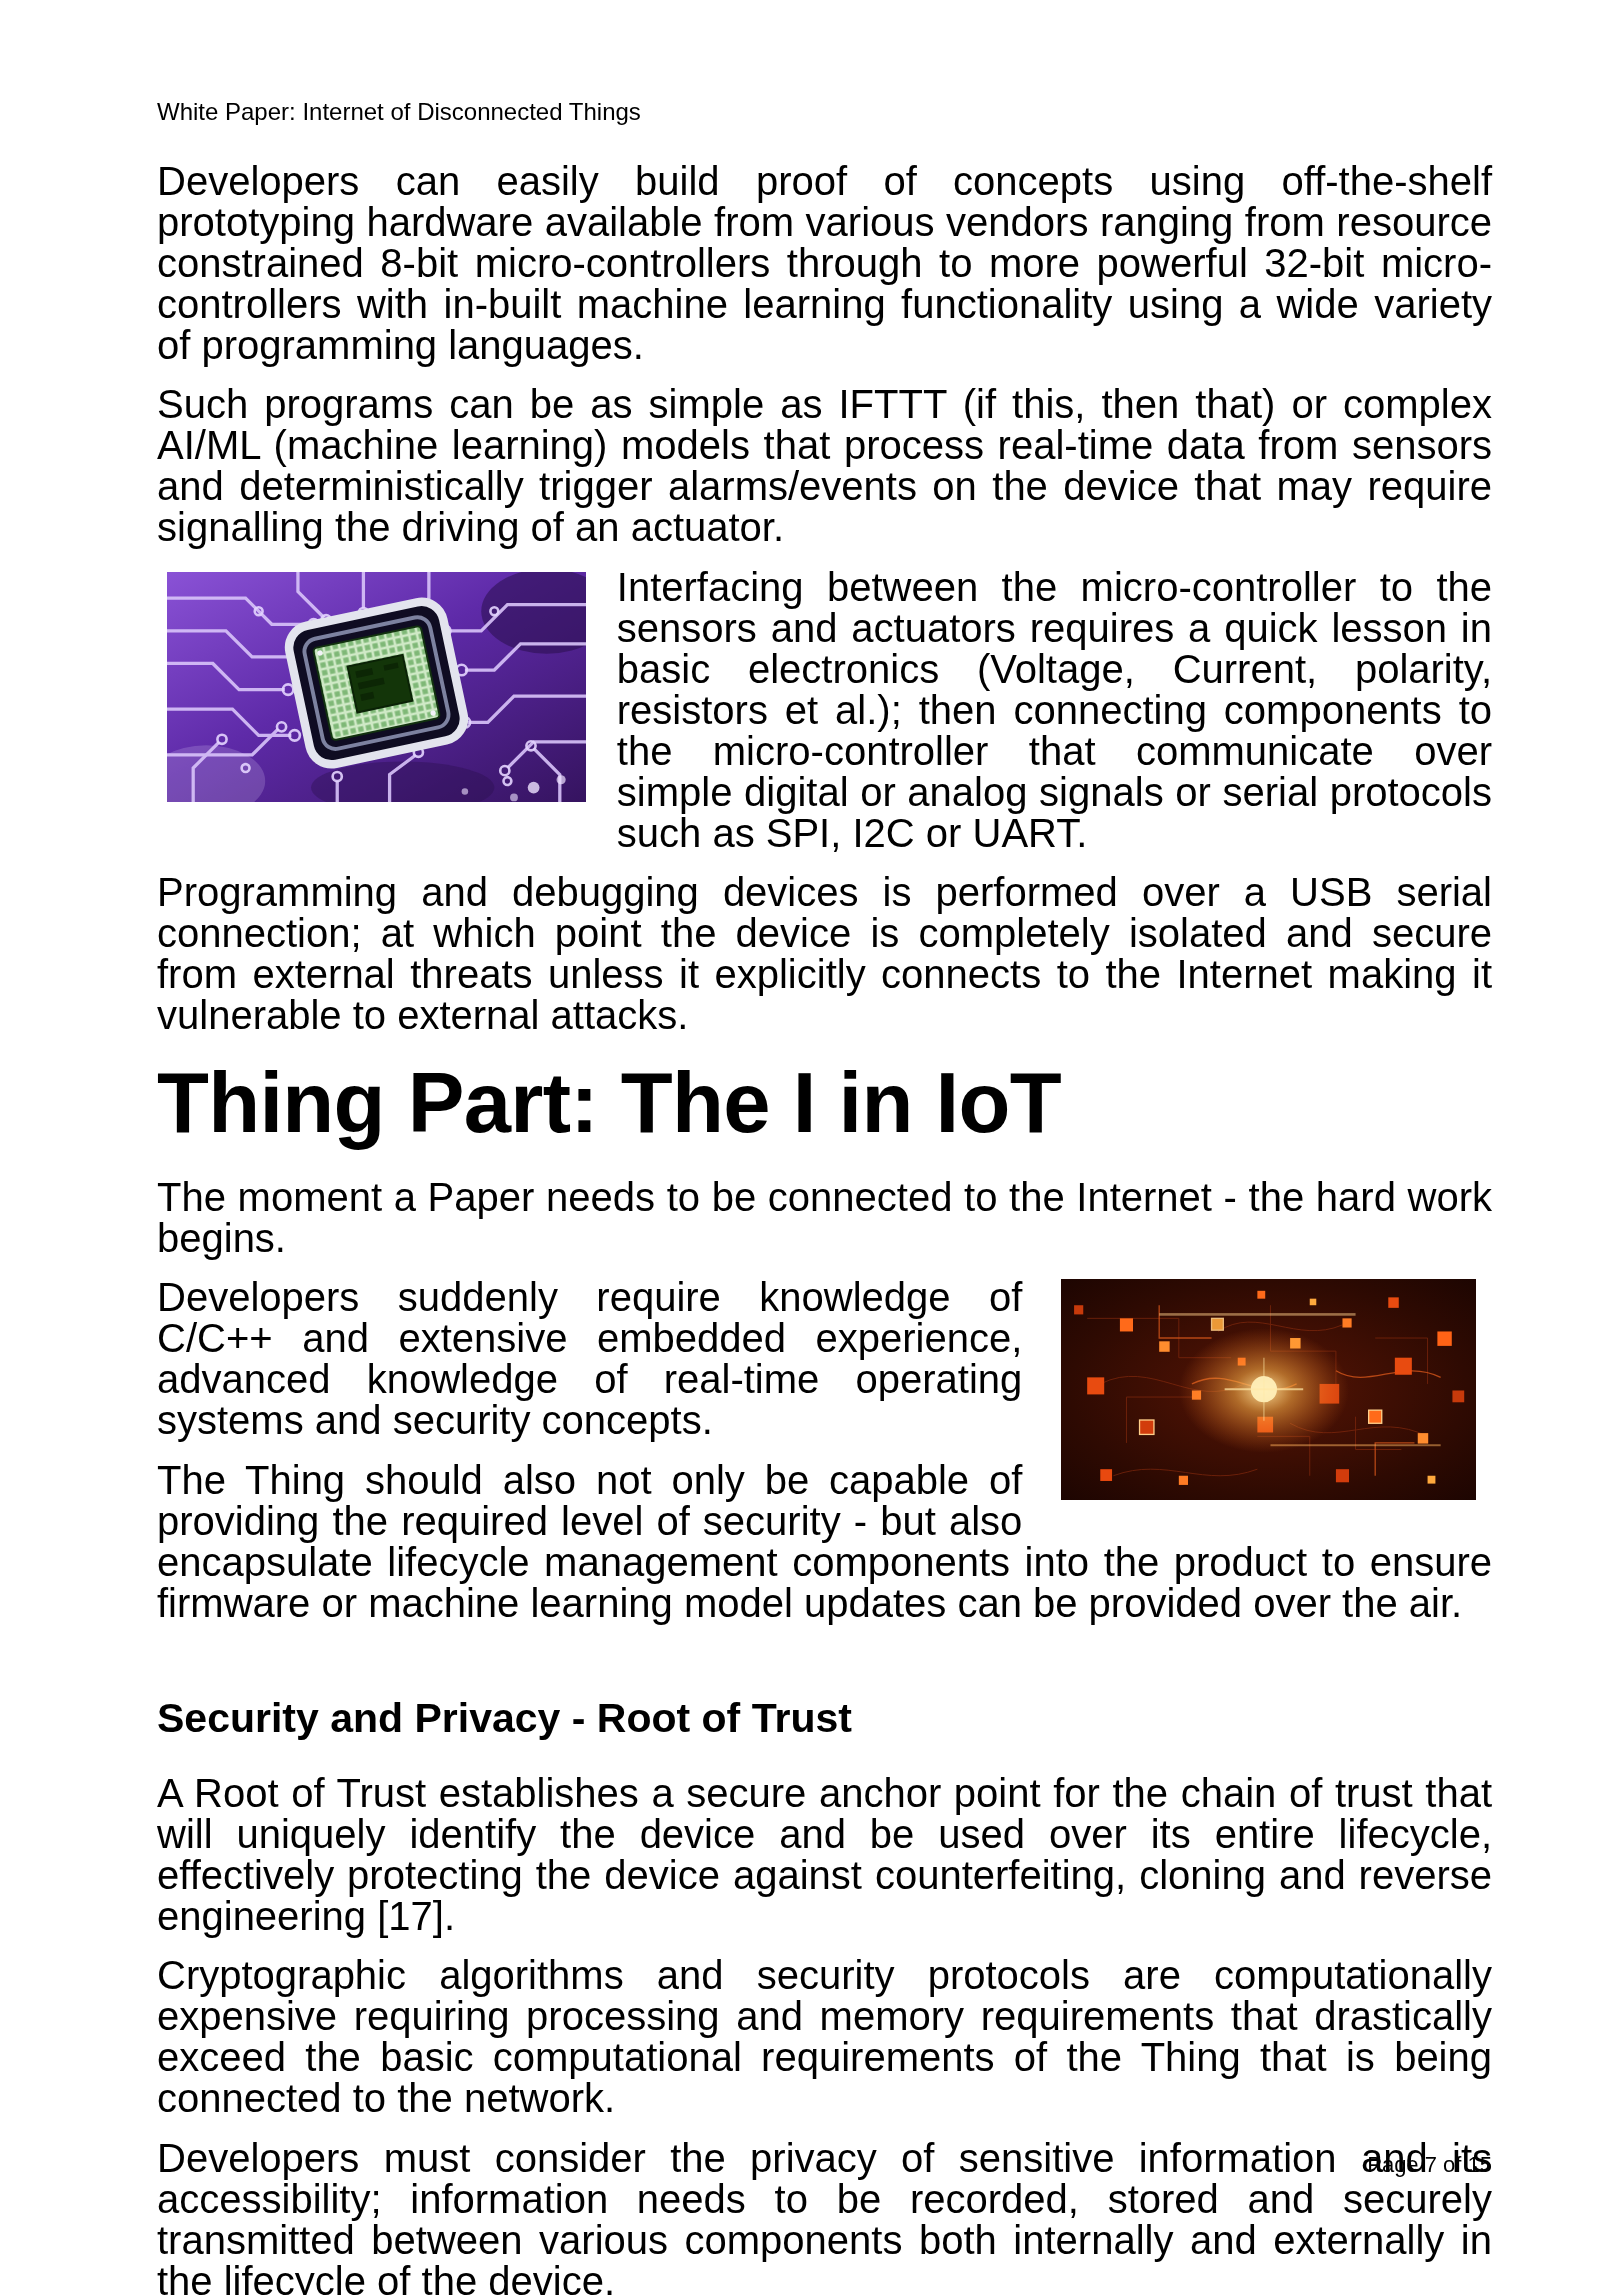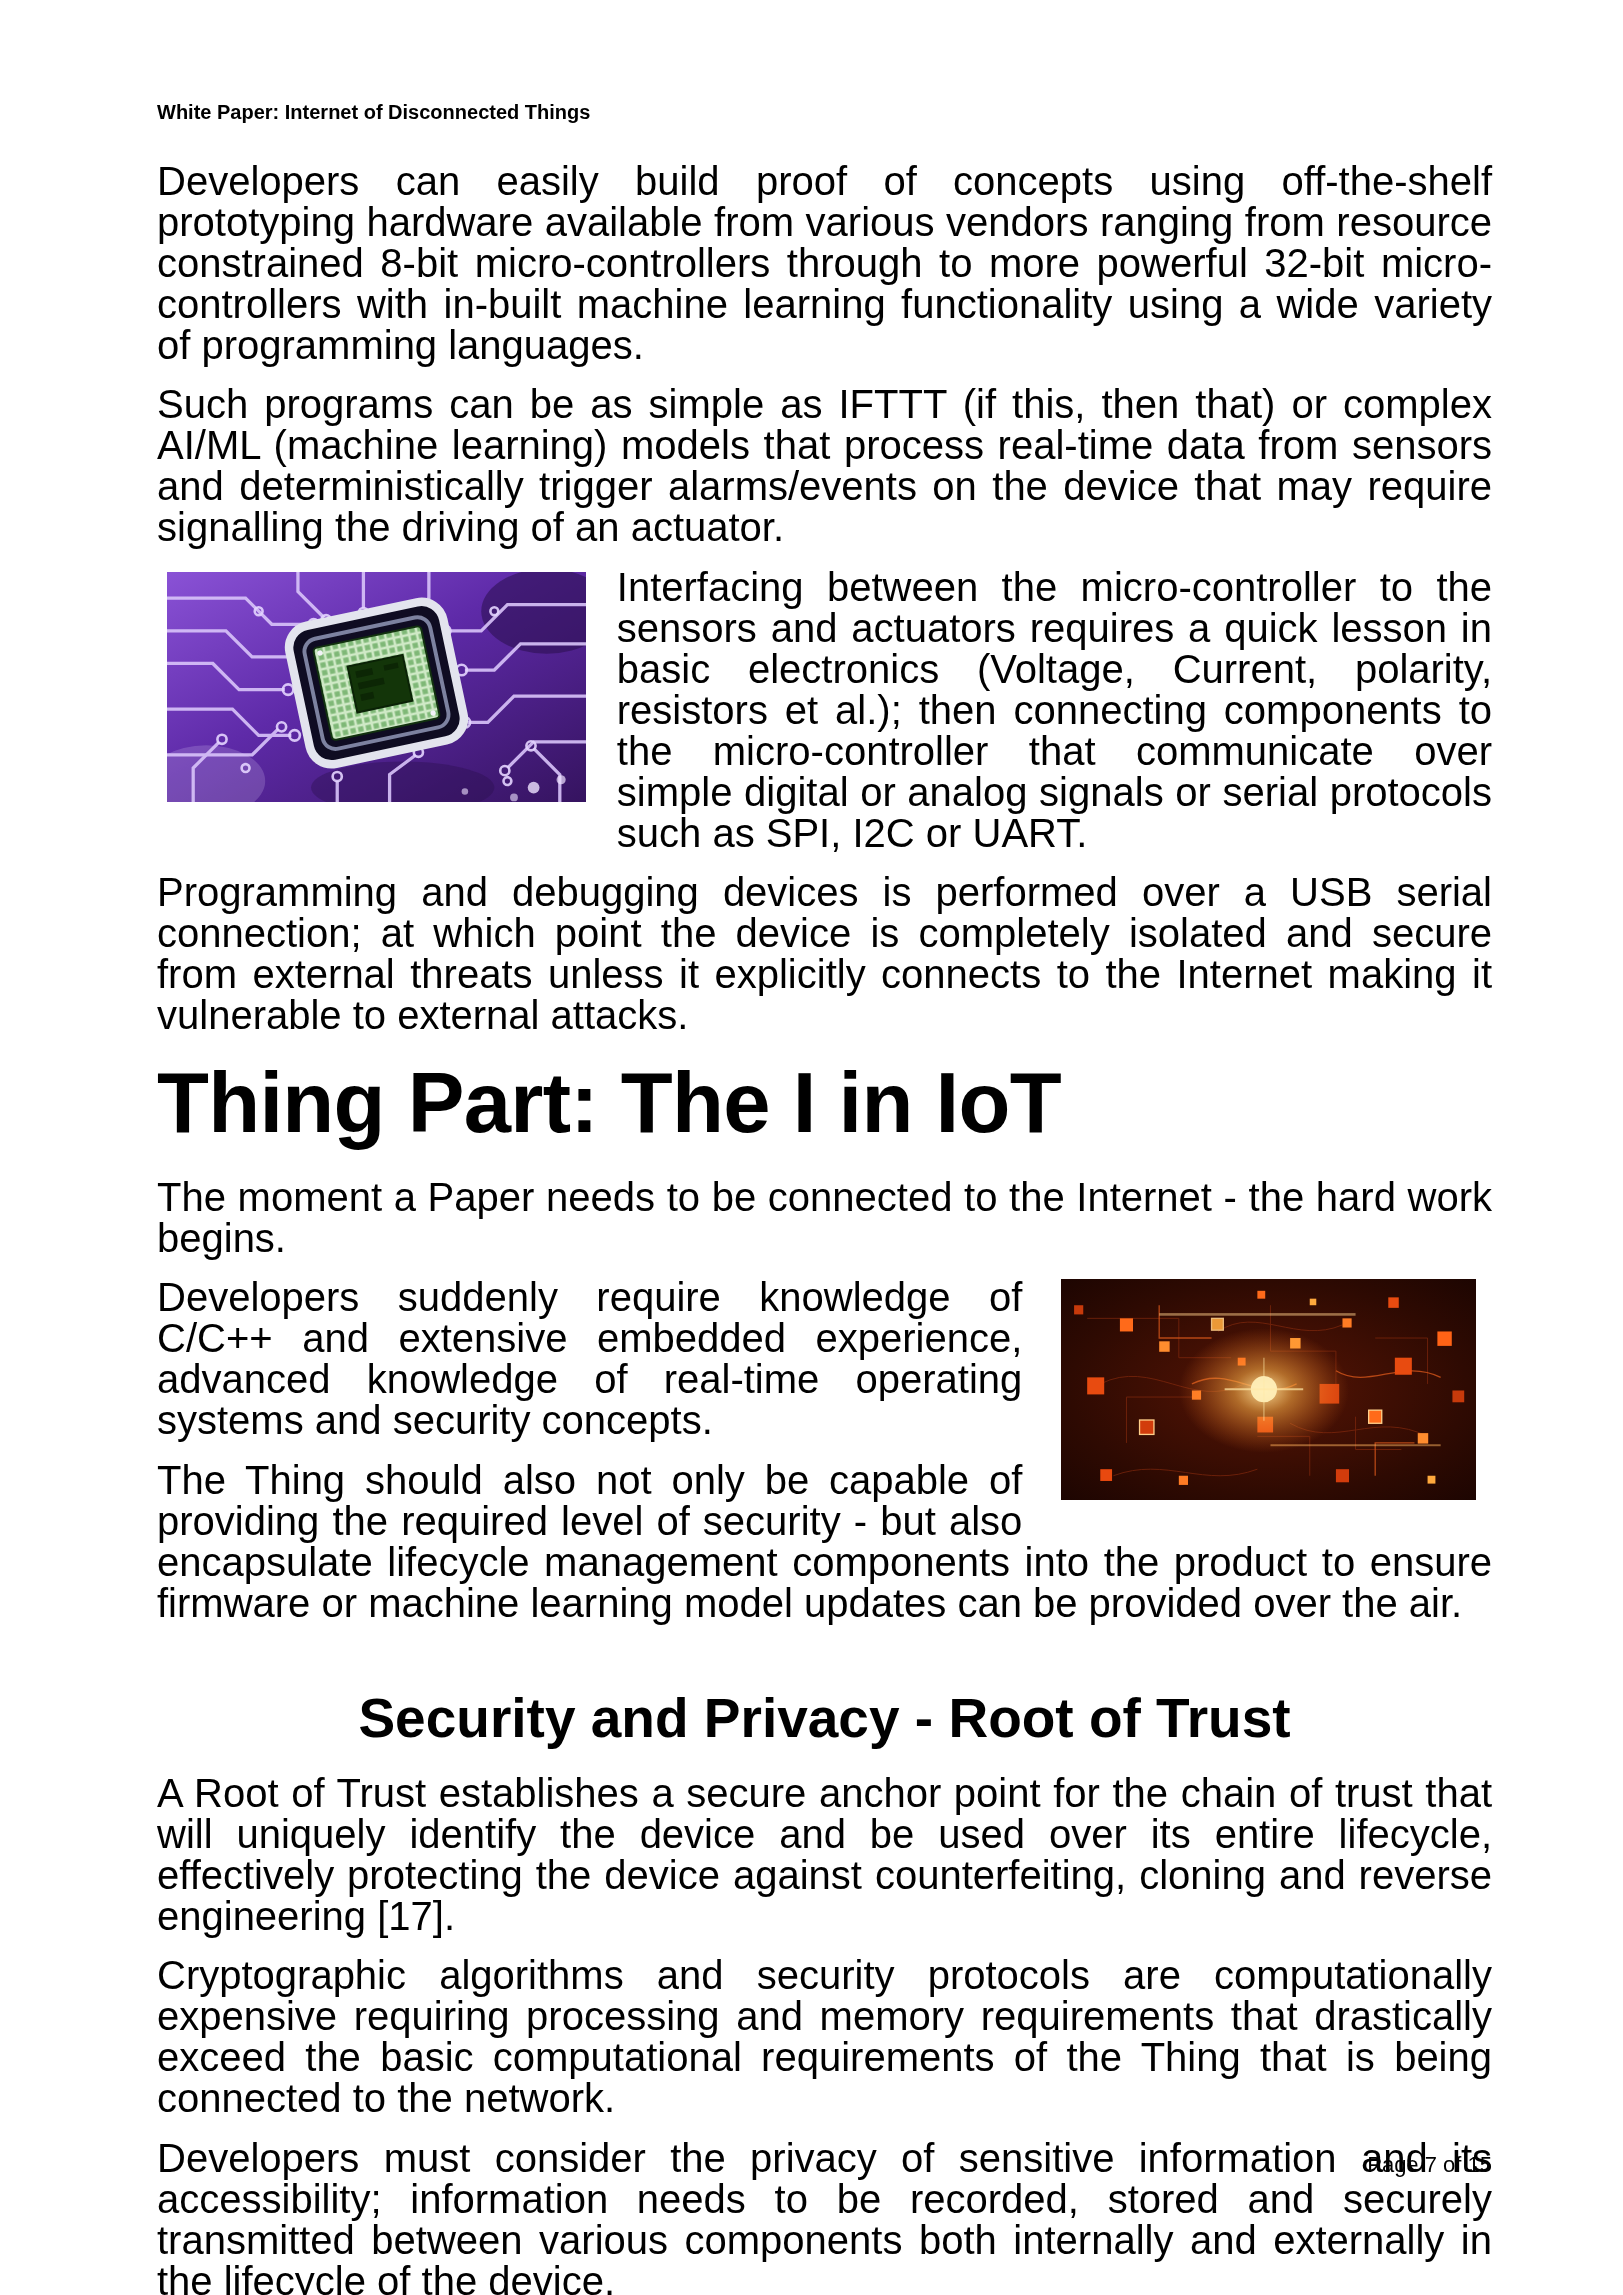--- a/index.html
+++ b/index.html
@@ -9,24 +9,24 @@
     height: 2295px;
     margin: 0 auto;
     background: #ffffff;
     font-family: "Liberation Sans", "DejaVu Sans", sans-serif;
     color: #000000;
     overflow: hidden;
     box-sizing: border-box;
     padding: 99px 131px 0 157px;
   }
   .running-header {
-    font-size: 20px;
+    font-size: 24px;
     line-height: 26px;
     margin: 0 0 36px 0;
-    font-weight: 700;
+    font-weight: 400;
   }
   p.body {
     font-size: 40px;
     line-height: 41px;
     text-align: justify;
     margin: 0 0 18.3px 0;
   }
   .section { overflow: hidden; } 
   .img-left {
     float: left;
@@ -49,25 +49,24 @@
     letter-spacing: -0.7px;
     margin: 0 0 25px 0;
   }
   .lede {
     font-size: 33px;
     line-height: 41px;
     text-align: left;
     margin: 0 0 11.8px 0;
   }
   h2.subhead {
-    font-size: 55px;
+    font-size: 41px;
     line-height: 48px;
     font-weight: 700;
     margin: 52px 0 31px 0;
-    text-align: center;
   }
   .page-footer {
     position: absolute;
     right: 131px;
     top: 2152px;
     font-size: 22px;
     line-height: 26px;
   }
   svg { display:block; }
 </style>

